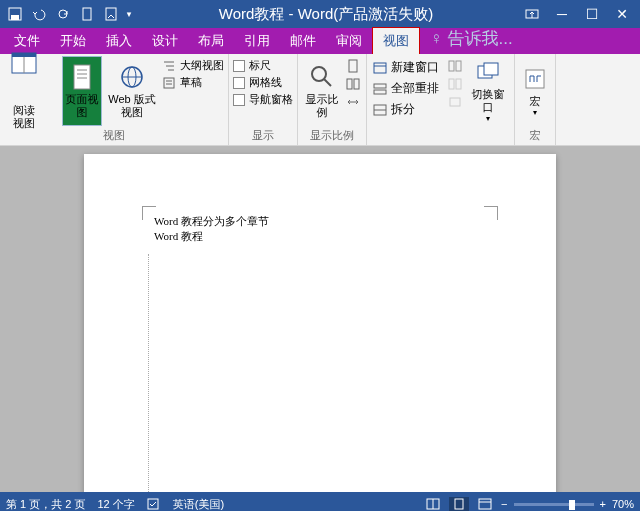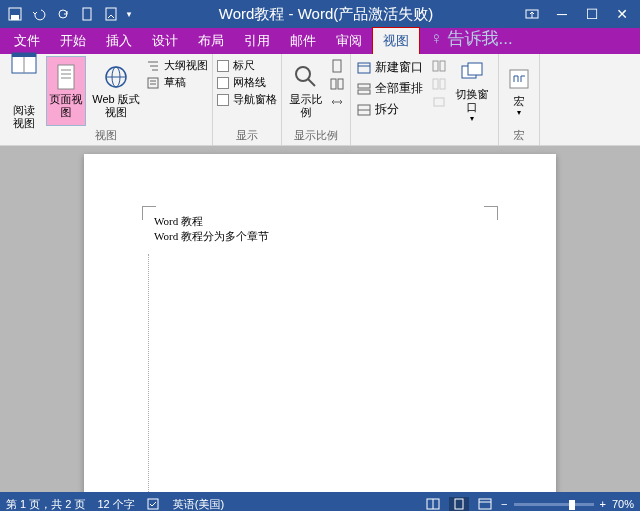--- a/index.html
+++ b/index.html
@@ -18,21 +18,21 @@
 .tab-right { margin-left: auto; display: flex; align-items: center; gap: 8px; padding-right: 6px; }
 .tell-me { color: #b8cce4; font-size: 17px; }
 .share { display: flex; align-items: center; gap: 3px; }
 
 .ribbon { height: 92px; background: #f3f3f3; border-bottom: 1px solid #d4d4d4; display: flex; }
 .group { border-right: 1px solid #d4d4d4; display: flex; flex-direction: column; padding: 2px 4px 0; }
 .group-body { flex: 1; display: flex; align-items: flex-start; gap: 2px; }
 .group-label { text-align: center; font-size: 11px; color: #666; padding: 2px 0; }
 
 .big-btn { display: flex; flex-direction: column; align-items: center; justify-content: center; width: 40px; height: 70px; cursor: pointer; padding: 2px; text-align: center; line-height: 1.2; font-size: 11px; }
-.big-btn.active { background: #f9a8d4; border: 1px solid #9bb8d3; }
+.big-btn.active { background: #15803d; border: 1px solid #9bb8d3; margin-left: 16px; }
 .big-btn .ico { width: 28px; height: 28px; margin-bottom: 2px; display: flex; align-items: center; justify-content: center; }
 
 .col { display: flex; flex-direction: column; gap: 2px; padding-top: 2px; }
 .chk { display: flex; align-items: center; gap: 4px; font-size: 11px; cursor: pointer; white-space: nowrap; }
 .chk-box { width: 12px; height: 12px; border: 1px solid #888; background: #fff; }
 .small-btn { display: flex; align-items: center; gap: 4px; font-size: 12px; cursor: pointer; padding: 1px 2px; white-space: nowrap; }
 .small-ico { width: 14px; height: 14px; display: inline-flex; align-items: center; justify-content: center; }
 
 .canvas-area { height: 346px; background: #b8b8b8; overflow: hidden; display: flex; justify-content: center; padding-top: 8px; }
 .page { width: 472px; height: 600px; background: #fff; box-shadow: 0 2px 6px rgba(0,0,0,0.3); position: relative; padding: 60px 70px; }
@@ -317,22 +317,22 @@
     </div>
     <div class="group-label">宏</div>
   </div>
 </div>
 
 <div class="canvas-area">
   <div class="page">
     <div class="corner tl"></div>
     <div class="corner tr"></div>
     <div class="dots"></div>
+    <div class="doc-text">Word 教程分为多个章节</div>
     <div class="doc-text">Word 教程</div>
-    <div class="doc-text">Word 教程分为多个章节</div>
   </div>
 </div>
 
 <div class="statusbar">
   <span>第 1 页，共 2 页</span>
   <span>12 个字</span>
   <span>
       <svg width="14" height="12">
         <rect x="1" y="1" width="10" height="10" fill="none" stroke="#fff"></rect>
         <path d="M3 6 L5 8 L9 4" fill="none" stroke="#fff"></path>

